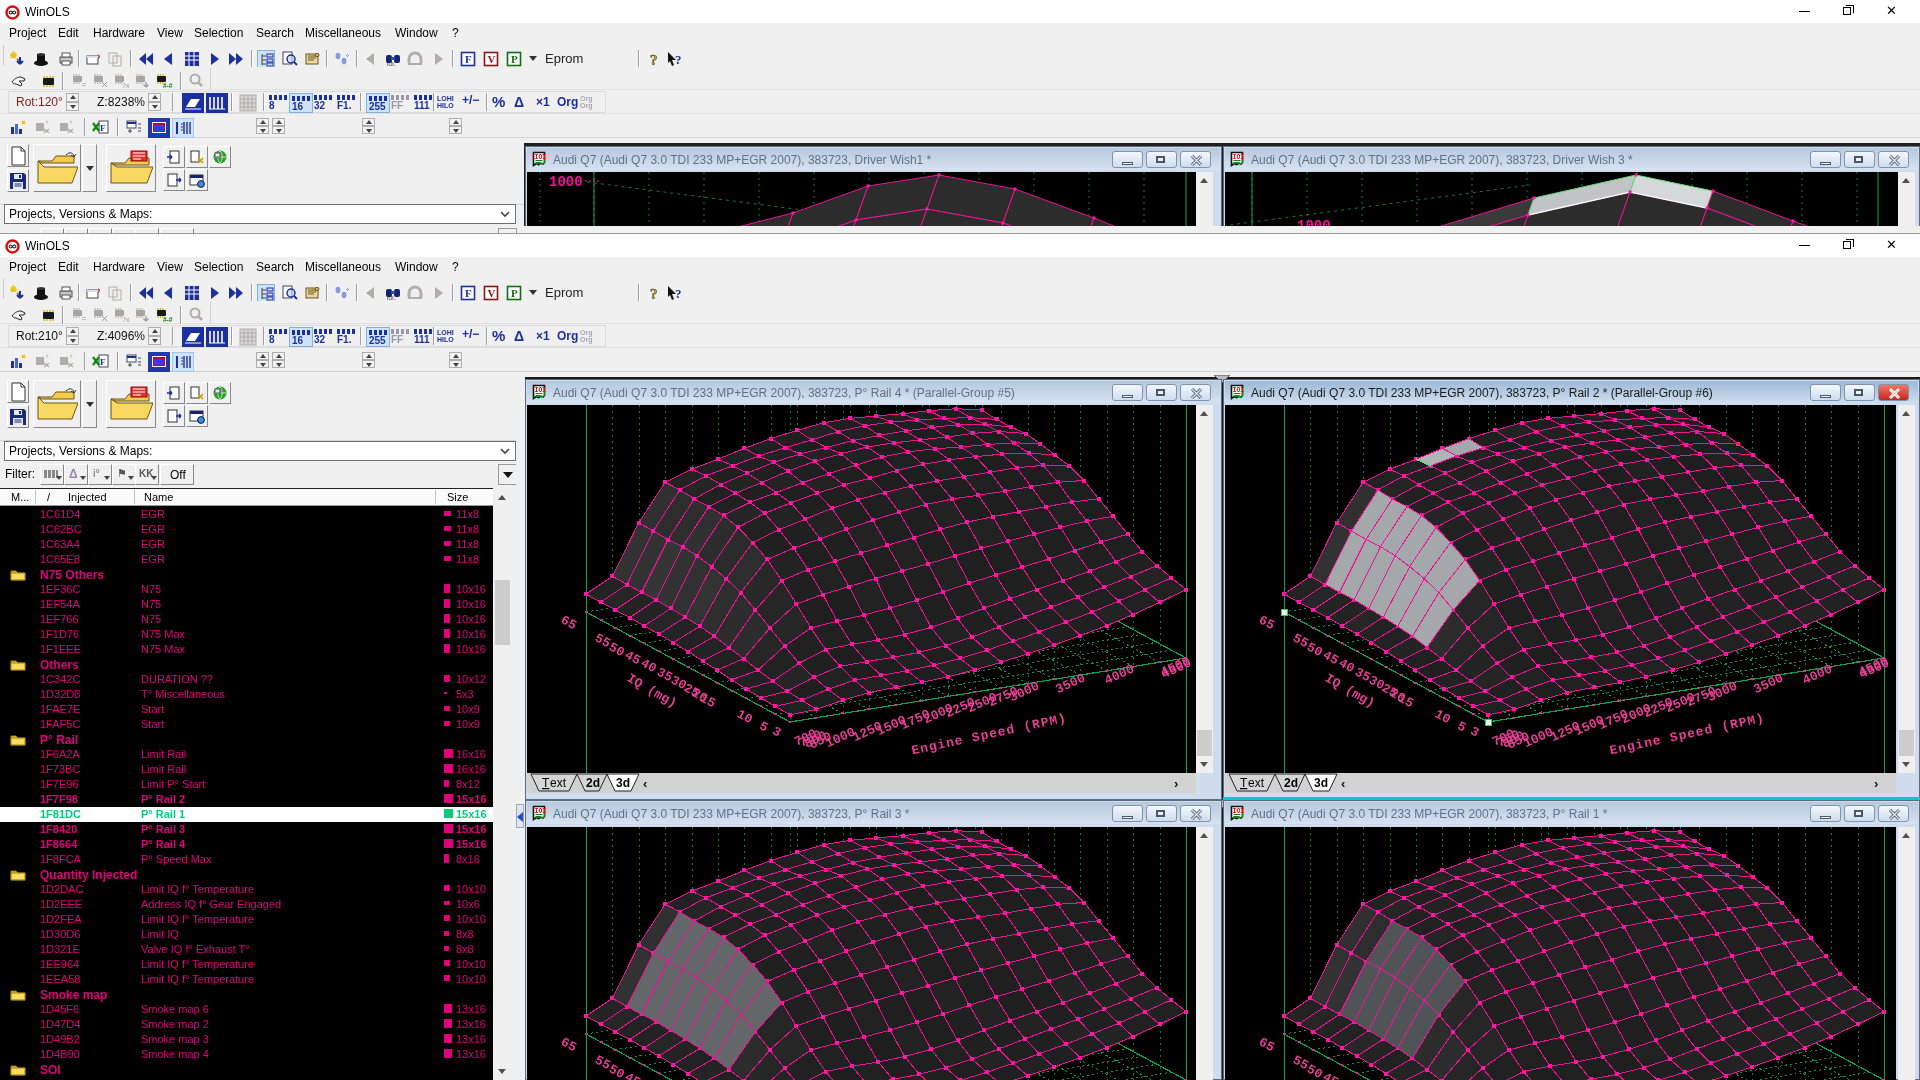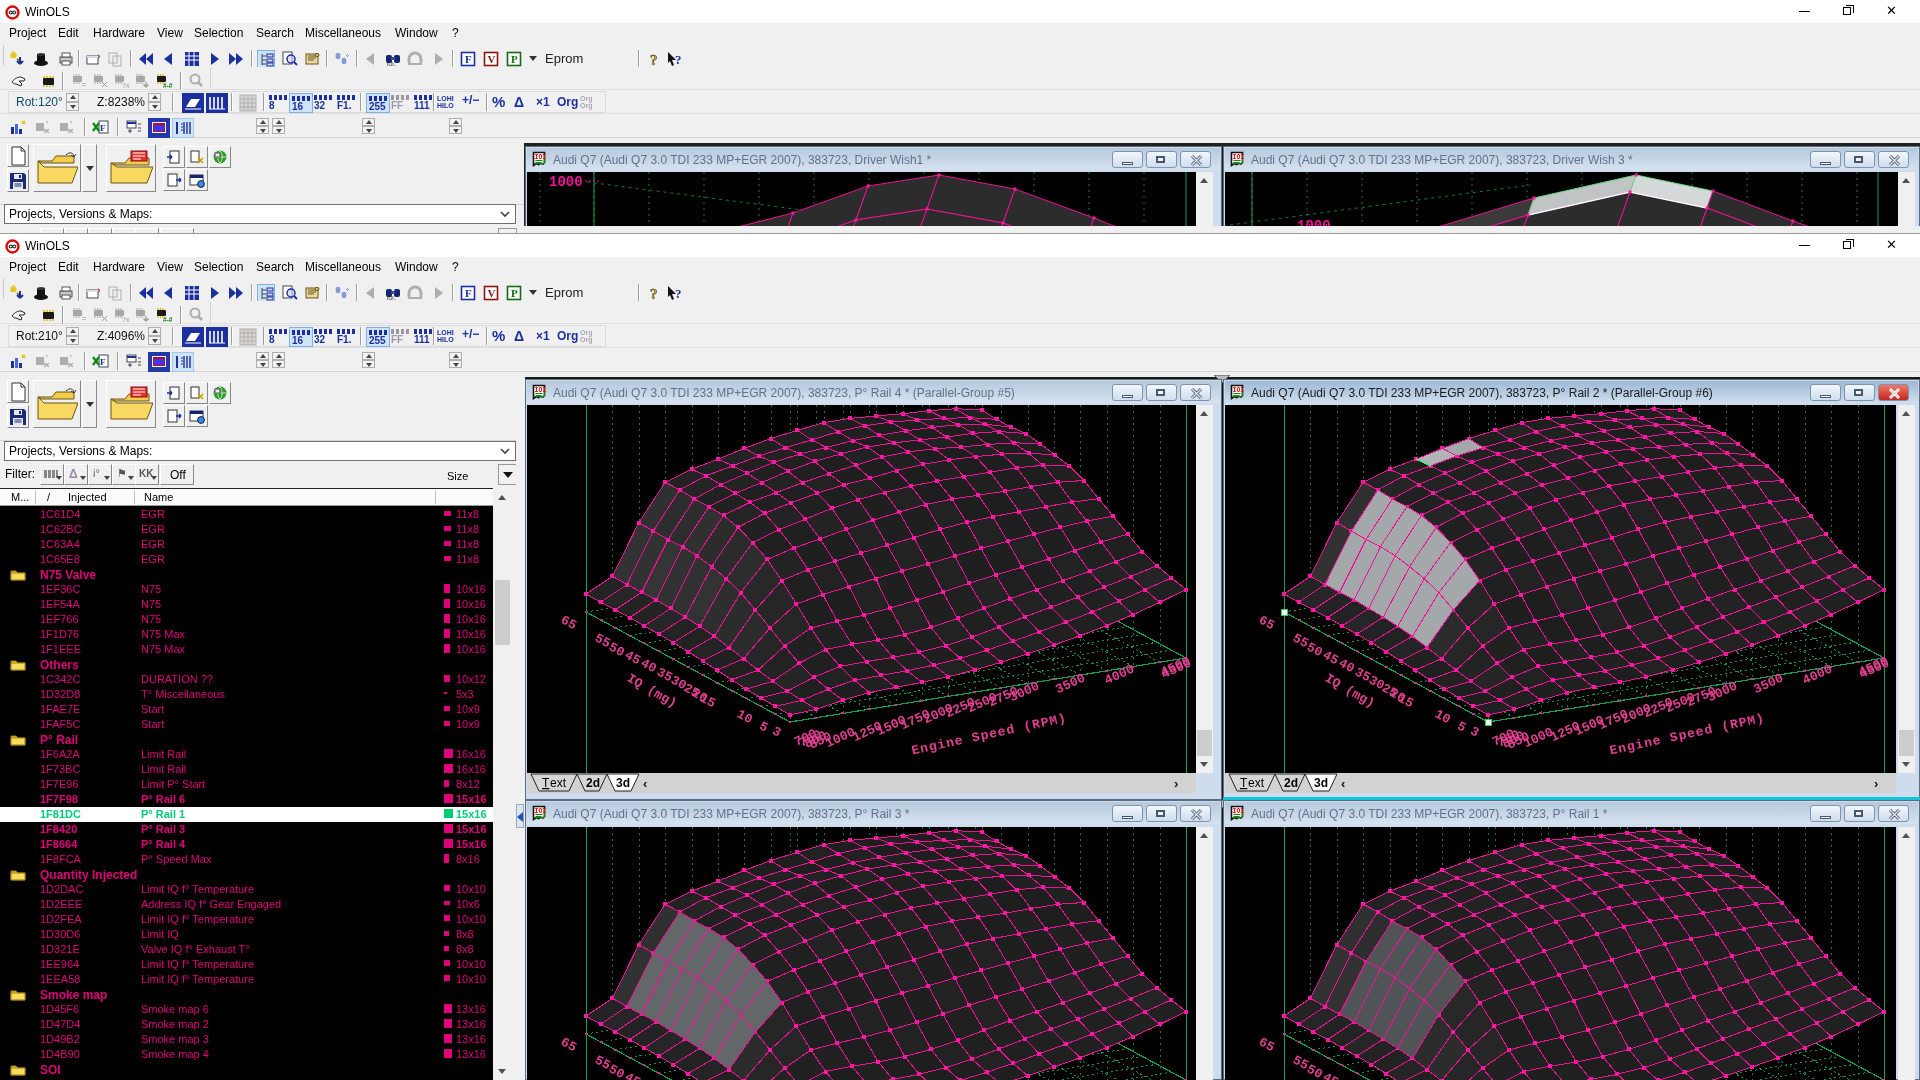--- a/index.html
+++ b/index.html
@@ -297,21 +297,21 @@
       <div style="left:1px;top:1px;width:16px;height:16px">
         <svg width="16" height="16" viewBox="0 0 16 16">
           <circle cx="7" cy="6" r="4.5" fill="none" stroke="#b0aeac" stroke-width="2"></circle>
           <path d="M10 9l4 4" stroke="#b0aeac" stroke-width="2.5"></path>
         </svg>
       </div>
     </div>
     <div style="left:210px;top:68px;width:1px;height:21px;border-left:1px solid #d0d0d0;"></div>
     <div style="left:0px;top:90px;width:1920px;height:24px;background:#f0f0f0;border-bottom:1px solid #e0e0e0;"></div>
     <div style="left:8px;top:91px;width:598px;height:22px;border:1px solid #dcdcdc;"></div>
-    <div style="left:16px;top:95px;font:12px 'Liberation Sans';color:#0c4a6e;">Rot:120°</div>
+    <div style="left:16px;top:95px;font:12px 'Liberation Sans';color:#7f1d1d;">Rot:120°</div>
     <div style="left:66px;top:93px;width:15px;height:20px;">
       <div style="left:0px;top:0px;width:13px;height:9px;background:#f2f2f2;border:1px solid #aeaeae;">
         <div style="left:3px;top:1px;width:0;height:0;border-left:3px solid transparent;border-right:3px solid transparent;border-bottom:4px solid #444"></div>
       </div>
       <div style="left:0px;top:9px;width:13px;height:9px;background:#f2f2f2;border:1px solid #aeaeae;">
         <div style="left:3px;top:2px;width:0;height:0;border-left:3px solid transparent;border-right:3px solid transparent;border-top:4px solid #444"></div>
       </div>
     </div>
     <div style="left:97px;top:95px;font:12px 'Liberation Sans';color:#111;">Z:8238%</div>
     <div style="left:148px;top:93px;width:15px;height:20px;">
@@ -1298,21 +1298,21 @@
       <div style="left:9px;top:3px;font:12px Liberation Sans;color:#000">Off</div>
     </div>
     <div style="left:498px;top:464px;width:19px;height:21px;background:#f0f0f0;border:1px solid #999;">
       <div style="left:4px;top:7px;width:0;height:0;border-left:5px solid transparent;border-right:5px solid transparent;border-top:6px solid #111"></div>
     </div>
     <div style="left:0px;top:488px;width:493px;height:18px;background:#fbfbfb;border-bottom:1px solid #9a9a9a;border-top:1px solid #222;"></div>
     <div style="left:11px;top:491px;font:11px 'Liberation Sans';color:#000;">M...</div>
     <div style="left:47px;top:491px;font:11px 'Liberation Sans';color:#000;">/</div>
     <div style="left:68px;top:491px;font:11px 'Liberation Sans';color:#000;">Injected</div>
     <div style="left:144px;top:491px;font:11px 'Liberation Sans';color:#000;">Name</div>
-    <div style="left:447px;top:470px;font:11px 'Liberation Sans';color:#000;text-align:center;">Size</div>
+    <div style="left:447px;top:491px;font:11px 'Liberation Sans';color:#000;text-align:center;">Size</div>
     <div style="left:35px;top:490px;width:1px;height:14px;border-left:1px solid #c0c0c0;"></div>
     <div style="left:134px;top:490px;width:1px;height:14px;border-left:1px solid #c0c0c0;"></div>
     <div style="left:435px;top:490px;width:1px;height:14px;border-left:1px solid #c0c0c0;"></div>
     <div style="left:0px;top:506px;width:493px;height:574px;background:#000;"></div>
     <div style="left:40px;top:508px;font:11px 'Liberation Sans';color:#e0007a;">1C61D4</div>
     <div style="left:141px;top:508px;font:11px 'Liberation Sans';color:#e0007a;">EGR</div>
     <div style="left:444px;top:511px;width:7px;height:5px;background:#e0007a;"></div>
     <div style="left:456px;top:508px;font:11px 'Liberation Sans';color:#e0007a;">11x8</div>
     <div style="left:40px;top:523px;font:11px 'Liberation Sans';color:#e0007a;">1C62BC</div>
     <div style="left:141px;top:523px;font:11px 'Liberation Sans';color:#e0007a;">EGR</div>
@@ -1325,21 +1325,21 @@
     <div style="left:40px;top:553px;font:11px 'Liberation Sans';color:#e0007a;">1C65E8</div>
     <div style="left:141px;top:553px;font:11px 'Liberation Sans';color:#e0007a;">EGR</div>
     <div style="left:444px;top:556px;width:7px;height:5px;background:#e0007a;"></div>
     <div style="left:456px;top:553px;font:11px 'Liberation Sans';color:#e0007a;">11x8</div>
     <div style="left:10px;top:568px;width:16px;height:13px;">
       <svg width="16" height="13" viewBox="0 0 16 13">
         <path d="M1 3h5l2 2h7v7H1z" fill="#f0c830" stroke="#9a7a10"></path>
         <path d="M1 5h14v7H1z" fill="#f8dc60" stroke="#9a7a10"></path>
       </svg>
     </div>
-    <div style="left:40px;top:568px;font:bold 12px 'Liberation Sans';color:#e0007a;">N75 Valve</div>
+    <div style="left:40px;top:568px;font:bold 12px 'Liberation Sans';color:#e0007a;">N75 Others</div>
     <div style="left:40px;top:583px;font:11px 'Liberation Sans';color:#e0007a;">1EF36C</div>
     <div style="left:141px;top:583px;font:11px 'Liberation Sans';color:#e0007a;">N75</div>
     <div style="left:444px;top:584px;width:6px;height:9px;background:#e0007a;"></div>
     <div style="left:456px;top:583px;font:11px 'Liberation Sans';color:#e0007a;">10x16</div>
     <div style="left:40px;top:598px;font:11px 'Liberation Sans';color:#e0007a;">1EF54A</div>
     <div style="left:141px;top:598px;font:11px 'Liberation Sans';color:#e0007a;">N75</div>
     <div style="left:444px;top:599px;width:6px;height:9px;background:#e0007a;"></div>
     <div style="left:456px;top:598px;font:11px 'Liberation Sans';color:#e0007a;">10x16</div>
     <div style="left:40px;top:613px;font:11px 'Liberation Sans';color:#e0007a;">1EF766</div>
     <div style="left:141px;top:613px;font:11px 'Liberation Sans';color:#e0007a;">N75</div>
@@ -1389,21 +1389,21 @@
     <div style="left:456px;top:748px;font:11px 'Liberation Sans';color:#e0007a;">16x16</div>
     <div style="left:40px;top:763px;font:11px 'Liberation Sans';color:#e0007a;">1F73BC</div>
     <div style="left:141px;top:763px;font:11px 'Liberation Sans';color:#e0007a;">Limit Rail</div>
     <div style="left:444px;top:764px;width:9px;height:9px;background:#e0007a;"></div>
     <div style="left:456px;top:763px;font:11px 'Liberation Sans';color:#e0007a;">16x16</div>
     <div style="left:40px;top:778px;font:11px 'Liberation Sans';color:#e0007a;">1F7E96</div>
     <div style="left:141px;top:778px;font:11px 'Liberation Sans';color:#e0007a;">Limit P° Start</div>
     <div style="left:444px;top:780px;width:5px;height:7px;background:#e0007a;"></div>
     <div style="left:456px;top:778px;font:11px 'Liberation Sans';color:#e0007a;">8x12</div>
     <div style="left:40px;top:793px;font:bold 11px 'Liberation Sans';color:#e0007a;">1F7F98</div>
-    <div style="left:141px;top:793px;font:bold 11px 'Liberation Sans';color:#e0007a;">P° Rail 6</div>
+    <div style="left:141px;top:793px;font:bold 11px 'Liberation Sans';color:#e0007a;">P° Rail 2</div>
     <div style="left:444px;top:794px;width:9px;height:9px;background:#e0007a;"></div>
     <div style="left:456px;top:793px;font:bold 11px 'Liberation Sans';color:#e0007a;">15x16</div>
     <div style="left:0px;top:807px;width:493px;height:15px;background:#fff;"></div>
     <div style="left:40px;top:808px;font:bold 11px 'Liberation Sans';color:#00cc7a;">1F81DC</div>
     <div style="left:141px;top:808px;font:bold 11px 'Liberation Sans';color:#00cc7a;">P° Rail 1</div>
     <div style="left:444px;top:809px;width:9px;height:9px;background:#00cc7a;"></div>
     <div style="left:456px;top:808px;font:bold 11px 'Liberation Sans';color:#00cc7a;">15x16</div>
     <div style="left:40px;top:823px;font:bold 11px 'Liberation Sans';color:#e0007a;">1F8420</div>
     <div style="left:141px;top:823px;font:bold 11px 'Liberation Sans';color:#e0007a;">P° Rail 3</div>
     <div style="left:444px;top:824px;width:9px;height:9px;background:#e0007a;"></div>

